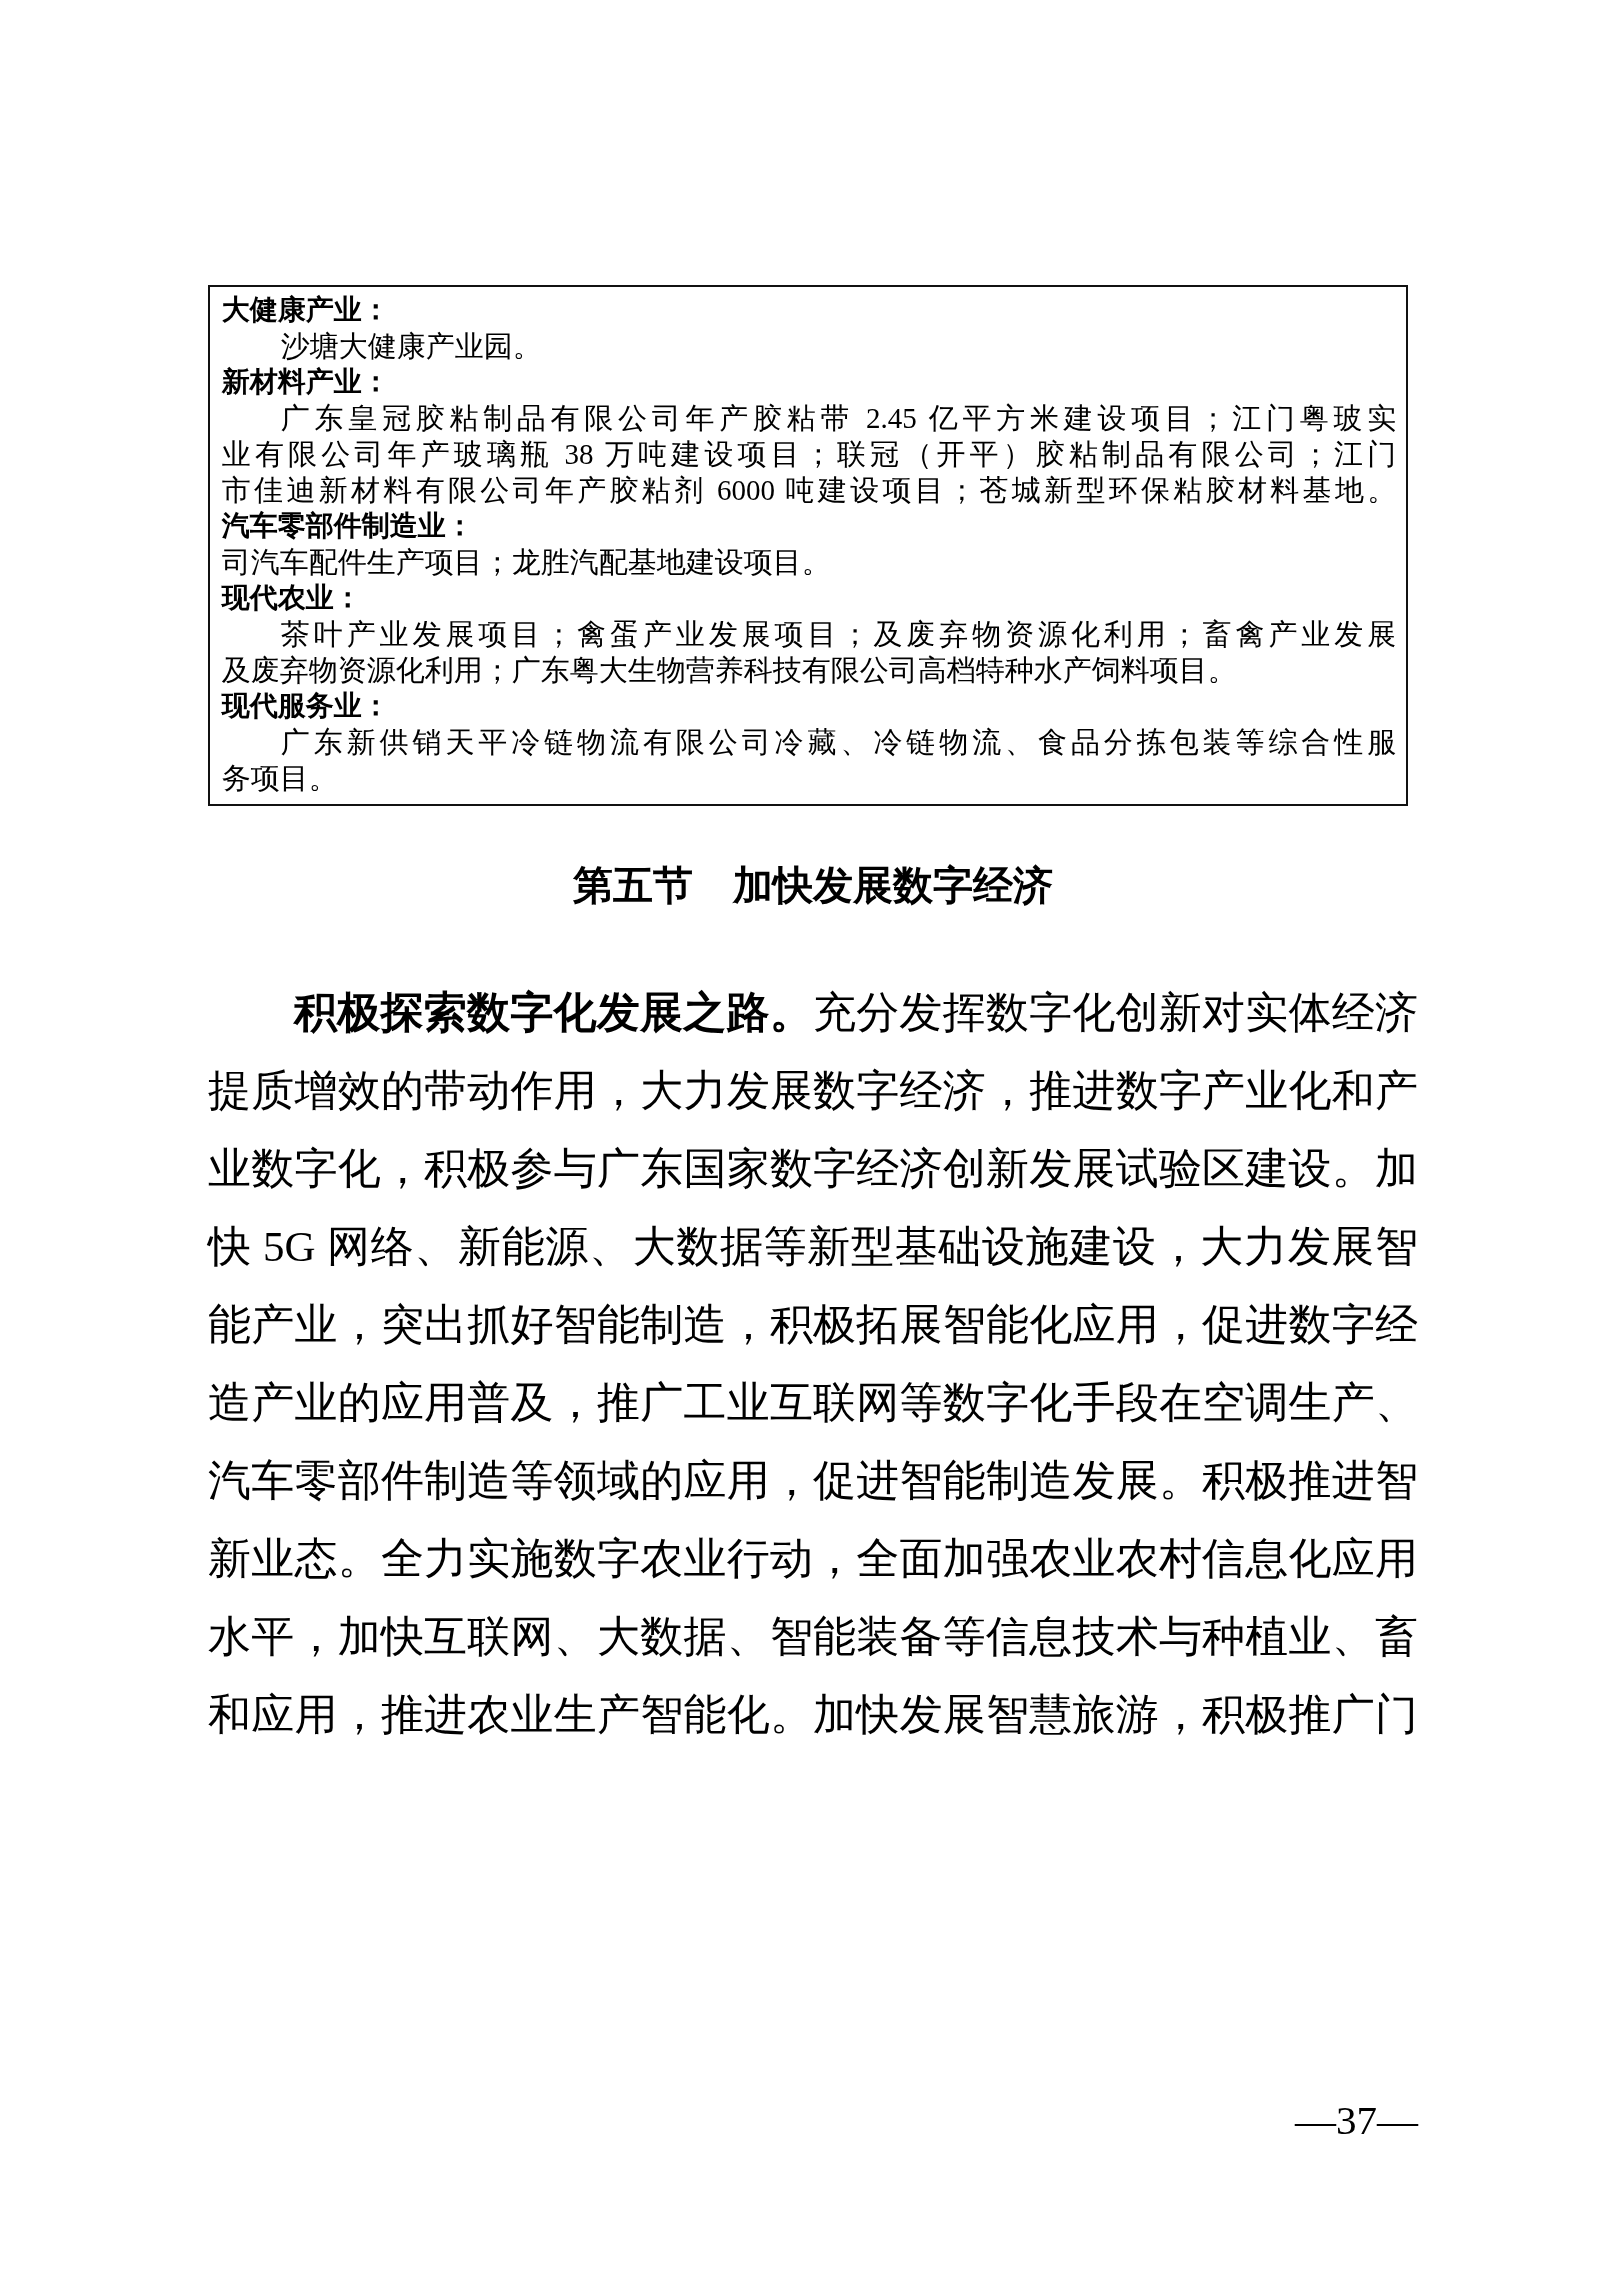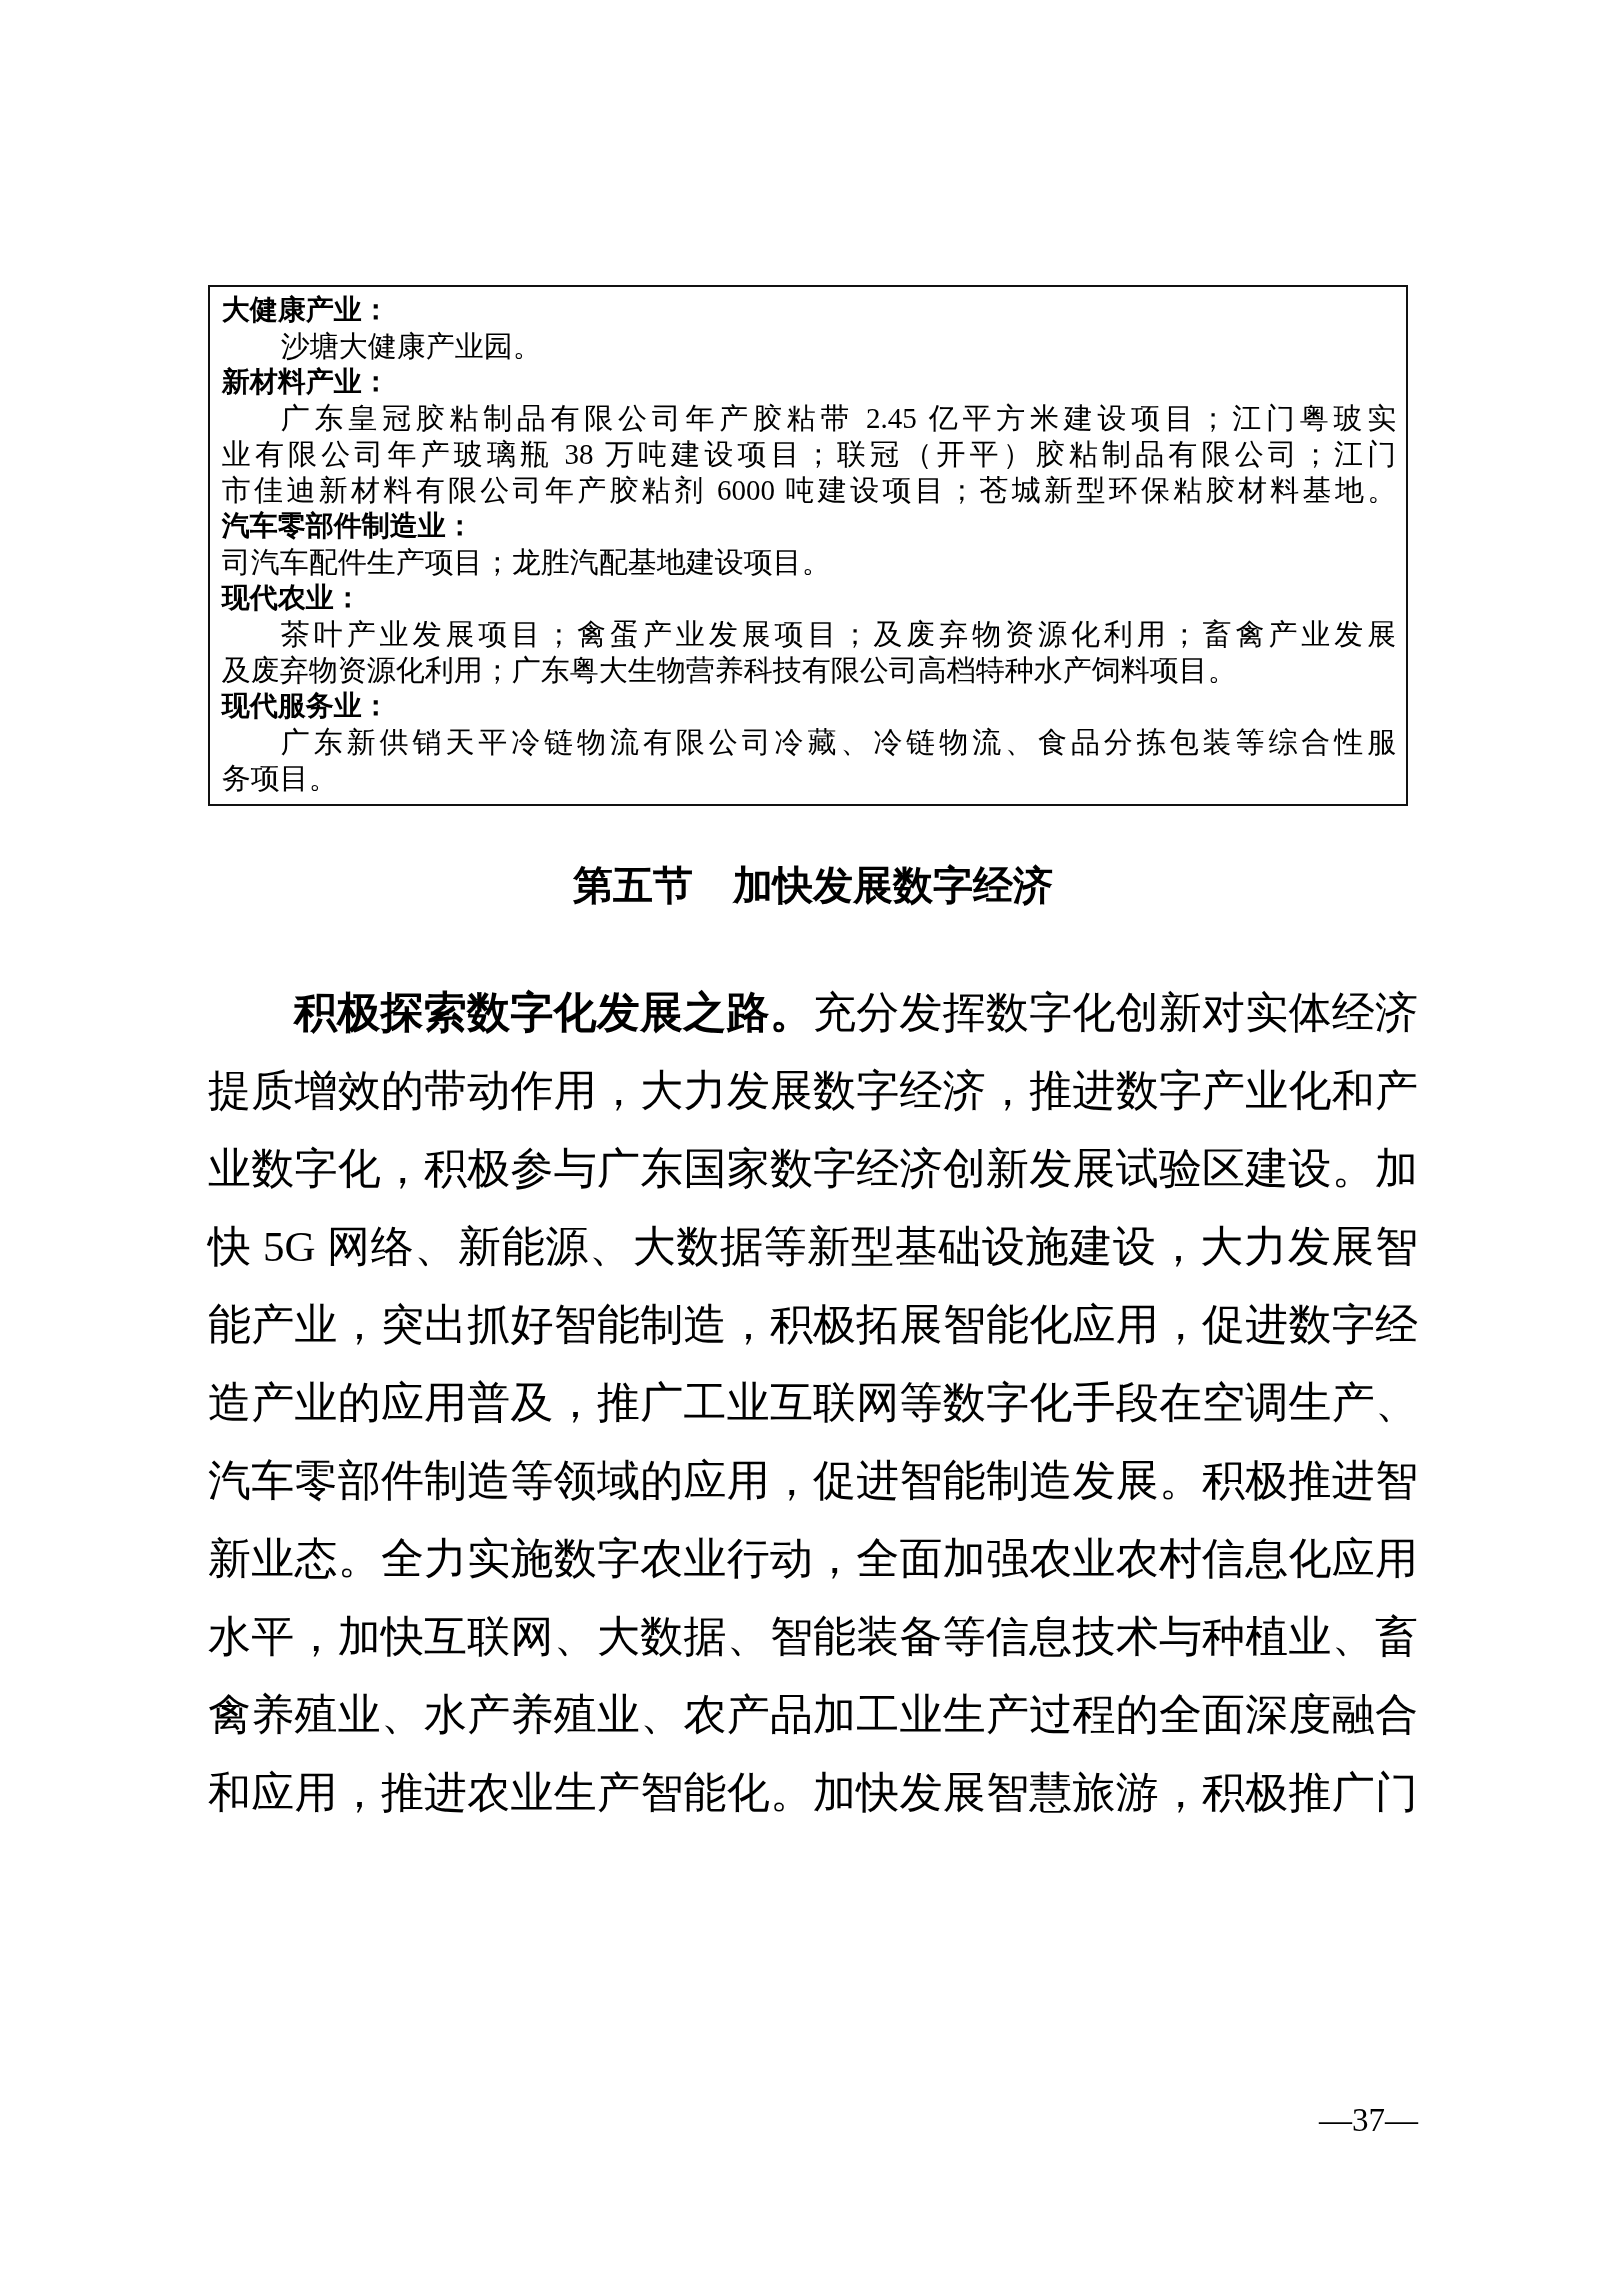--- a/index.html
+++ b/index.html
@@ -57,21 +57,21 @@
   .para-line.indent { text-indent: 86px; }
   .lead-bold {
     font-family: "Liberation Sans", sans-serif;
     font-weight: bold;
   }
   
   .page-number {
     position: absolute;
     right: 203px;
     bottom: 149px;
-    font-size: 33px;
+    font-size: 41px;
     line-height: 47px;
     font-family: "Liberation Serif", serif;
   }
 </style>
 </head>
 <body>
 
 <div class="page">
   <div class="content">
 
@@ -97,21 +97,20 @@
     <div class="paragraph" id="paragraph">
         <div class="para-line indent"><span class="lead-bold">积极探索数字化发展之路。</span>充分发挥数字化创新对实体经济</div>
         <div class="para-line">提质增效的带动作用，大力发展数字经济，推进数字产业化和产</div>
         <div class="para-line">业数字化，积极参与广东国家数字经济创新发展试验区建设。加</div>
         <div class="para-line">快 5G 网络、新能源、大数据等新型基础设施建设，大力发展智</div>
         <div class="para-line">能产业，突出抓好智能制造，积极拓展智能化应用，促进数字经</div>
         <div class="para-line">造产业的应用普及，推广工业互联网等数字化手段在空调生产、</div>
         <div class="para-line">汽车零部件制造等领域的应用，促进智能制造发展。积极推进智</div>
         <div class="para-line">新业态。全力实施数字农业行动，全面加强农业农村信息化应用</div>
         <div class="para-line">水平，加快互联网、大数据、智能装备等信息技术与种植业、畜</div>
-        <div class="para-line">禽养殖业、水产养殖业、农产品加工业生产过程的全面深度融合</div>
         <div class="para-line">和应用，推进农业生产智能化。加快发展智慧旅游，积极推广门</div>
       </div>
 
   </div>
 
   <div class="page-number">—37—</div>
 </div>
 
 
 </body></html>

